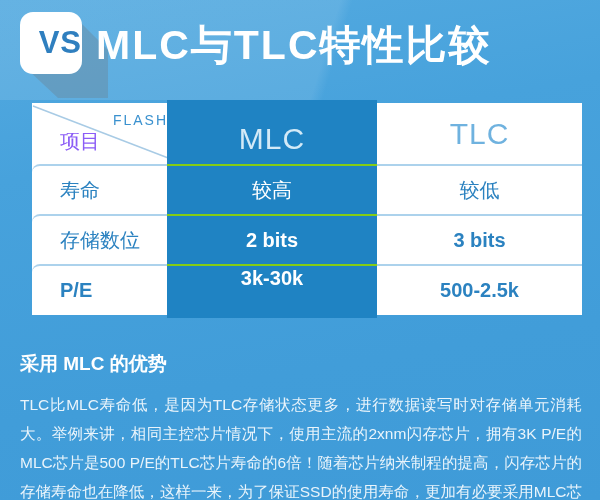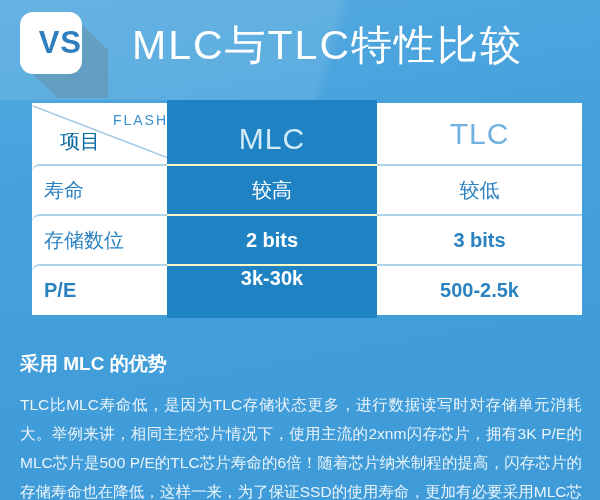--- a/index.html
+++ b/index.html
@@ -18,52 +18,52 @@
   .vs-wrap{position:absolute;left:20px;top:12px;width:95px;height:86px;}
   .vs-shadow{position:absolute;left:0;top:0;}
   .vs-box{
     position:absolute;left:0;top:0;width:62px;height:62px;background:#ffffff;
     border-radius:13px;display:flex;align-items:center;justify-content:flex-end;
   }
   .vs-text{color:#2F7FBF;font-weight:bold;font-size:31px;letter-spacing:1px;}
   
   .page-title{
     position:absolute;left:96px;top:17px;height:56px;line-height:56px;
-    color:#ffffff;font-size:41px;font-weight:400;letter-spacing:2px;white-space:nowrap;margin-left:36px;
+    color:#ffffff;font-size:41px;font-weight:700;letter-spacing:2px;white-space:nowrap;
   }
   
   .tbl{position:absolute;left:22px;top:103px;width:560px;height:212px;}
   .col{position:absolute;top:0;height:212px;background:#ffffff;}
   .col-items{left:10px;width:162px;}
   .col-tlc{left:355px;width:205px;}
   .col-mlc{
     position:absolute;left:145px;top:-3px;width:210px;height:218px;
     background:#1F83C3;
   }
   .cell{box-sizing:border-box;display:flex;align-items:center;}
   .light-sep{border-top:2px solid #ACD2EC;}
-  .dark-sep{border-top:2px solid #fef9c3;}
+  .dark-sep{border-top:2px solid #84cc16;}
   .h61{height:61px;} .h50{height:50px;} .h51{height:51px;}
   .mh64{height:64px;padding-top:13px;} .mh54{height:47px;padding-bottom:21px;}
-  .label-cell{padding-left:12px;color:#2B82C0;font-size:20px;border-radius:8px;}
+  .label-cell{padding-left:28px;color:#2B82C0;font-size:20px;border-radius:8px;}
   .center{justify-content:center;text-align:center;}
   .mlc-cell{color:#ffffff;font-size:20px;}
   .tlc-cell{color:#2B82C0;font-size:20px;text-align:right;}
   .latin{font-weight:bold;}
   .mlc-head{color:#D3EAF7;font-size:30px;font-weight:300;letter-spacing:1px;}
   .tlc-head{color:#6FB2DF;font-size:30px;font-weight:300;letter-spacing:1px;}
   
   .corner{position:relative;width:145px;}
   .corner svg{position:absolute;left:0;top:0;}
   .flash-label{
     position:absolute;top:9px;right:9px;color:#3A91CF;
     font-size:14px;letter-spacing:2px;
   }
   .corner-label{
-    position:absolute;left:28px;bottom:9px;color:#0369a1;font-size:20px;
+    position:absolute;left:28px;bottom:9px;color:#8b5cf6;font-size:20px;
   }
   
   .advantage{position:absolute;left:20px;top:339px;width:562px;}
   .adv-heading{color:#ffffff;font-size:19px;font-weight:bold;margin:12px 0 13px 0;}
   .adv-body{color:#E9F4FB;font-size:15.5px;line-height:29px;margin:0;text-align:justify;}
 </style>
 </head>
 <body>
 
 <div class="page">

